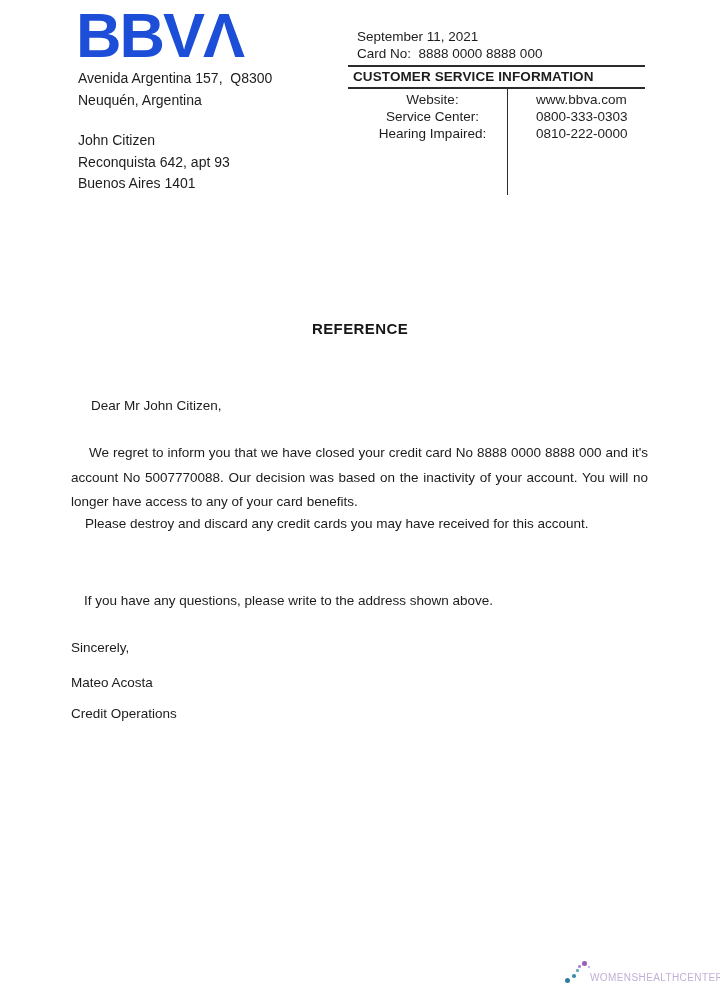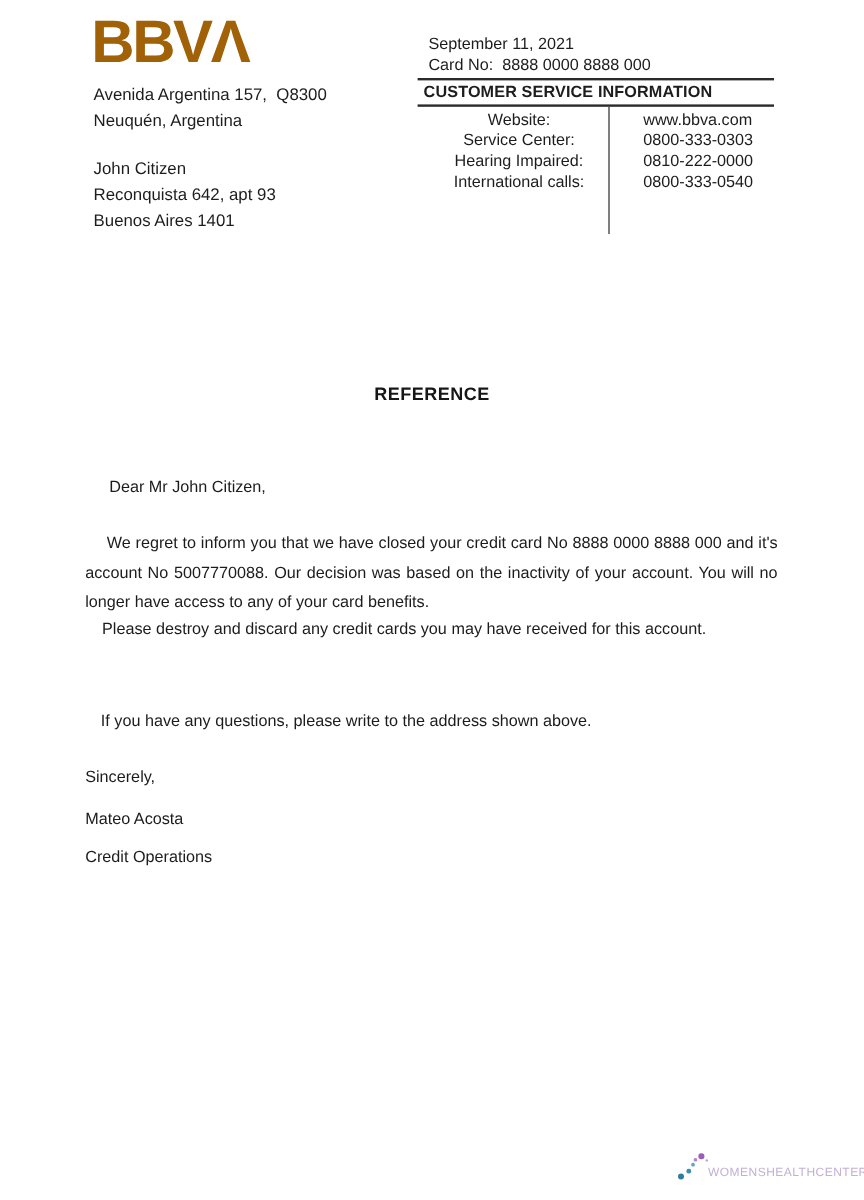--- a/index.html
+++ b/index.html
@@ -9,22 +9,22 @@
     background:#ffffff;
     font-family:"Liberation Sans","DejaVu Sans",sans-serif;
     color:#1e1e1e;
     overflow:hidden;
   }
   .ws-pre{white-space:pre-wrap;}
 
   
   .logo{
     position:absolute;left:76px;top:8px;
-    font-size:50px;font-weight:700;letter-spacing:-2px;
-    color:#a16207;line-height:54px;
+    font-size:63px;font-weight:700;letter-spacing:-2px;
+    color:#1d4ed8;line-height:54px;
   }
 
   
   .sender{
     position:absolute;left:78px;top:68px;
     font-size:14px;line-height:21.5px;color:#1d1d1d;
   }
   .recipient{
     position:absolute;left:78px;top:130px;
     font-size:14px;line-height:21.5px;color:#1d1d1d;
@@ -113,24 +113,20 @@
           <span class="val">www.bbva.com</span>
         </div>
         <div class="info-row">
           <span class="lbl">Service Center:</span>
           <span class="val">0800-333-0303</span>
         </div>
         <div class="info-row">
           <span class="lbl">Hearing Impaired:</span>
           <span class="val">0810-222-0000</span>
         </div>
-        <div class="info-row">
-          <span class="lbl">International calls:</span>
-          <span class="val">0800-333-0540</span>
-        </div>
       </div>
     </div>
   </div>
 
   <div class="heading">REFERENCE</div>
 
   <div class="bodytext salutation">Dear Mr John Citizen,</div>
   <div class="bodytext para-justify p1">We regret to inform you that we have closed your credit card No 8888 0000 8888 000 and it's account No 5007770088. Our decision was based on the inactivity of your account. You will no longer have access to any of your card benefits.</div>
   <div class="bodytext p2">Please destroy and discard any credit cards you may have received for this account.</div>
   <div class="bodytext p3">If you have any questions, please write to the address shown above.</div>

